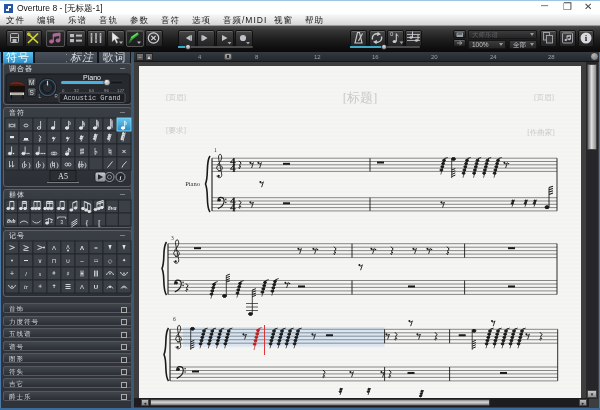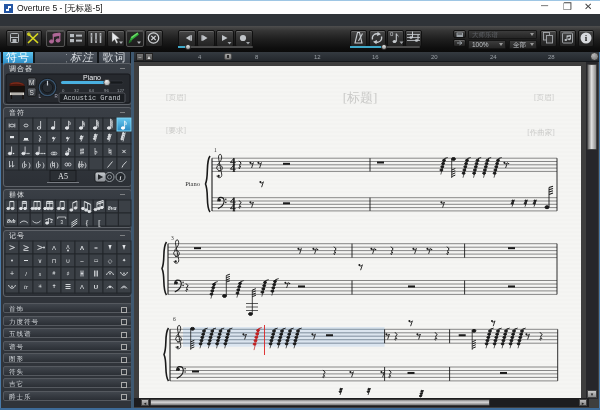--- a/index.html
+++ b/index.html
@@ -51,26 +51,38 @@
 .harrow{position:absolute;top:1px;width:8px;height:7px;background:linear-gradient(#bbb,#888);border:1px solid #444;box-sizing:border-box;font-size:5px;color:#222;text-align:center;line-height:6px;}
 #roundbtn{position:absolute;left:456px;top:0px;width:9px;height:9px;border-radius:5px;background:radial-gradient(circle at 35% 30%,#b8b8b8,#6a6a6a);border:1px solid #333;box-sizing:border-box;}
 #winborder{position:absolute;left:0;top:408px;width:600px;height:2px;background:#3d6b99;pointer-events:none;z-index:50;}#rightedge{position:absolute;left:599px;top:52px;width:1px;height:356px;background:#4a7aa8;z-index:50;}
 </style>
 </head>
 <body>
 <div id="win">
 
   <div id="titlebar">
     <div id="appicon"></div>
-    <div id="titletext">Overture 5 - [无标题-5]</div>
+    <div id="titletext">Overture 8 - [无标题-1]</div>
     <div class="winbtn" style="left:541px;top:-1px;">─</div>
     <div class="winbtn" style="left:563px;">❐</div>
     <div class="winbtn" style="left:584px;">✕</div>
   </div>
 
+  <div id="menubar">
+    <div class="mi" style="left:6px;">文件</div>
+    <div class="mi" style="left:37px;">编辑</div>
+    <div class="mi" style="left:68px;">乐谱</div>
+    <div class="mi" style="left:99px;">音轨</div>
+    <div class="mi" style="left:130px;">参数</div>
+    <div class="mi" style="left:161px;">音符</div>
+    <div class="mi" style="left:192px;">选项</div>
+    <div class="mi" style="left:223px;">音频/MIDI</div>
+    <div class="mi" style="left:274px;">视窗</div>
+    <div class="mi" style="left:305px;">帮助</div>
+  </div>
 
   <div id="toolbar">
     <div class="tbtn" style="left:5.5px;width:18px;"></div>
     <div class="tbtn" style="left:24.5px;width:17px;"></div>
     <div class="tbtn pressed" style="left:45.5px;width:19px;"></div>
     <div class="tbtn" style="left:66px;width:19.5px;"></div>
     <div class="tbtn" style="left:86.5px;width:19px;"></div>
     <div class="tbtn" style="left:106.5px;width:18px;"></div>
     <div class="tbtn pressed" style="left:125.5px;width:18px;"></div>
     <div class="tbtn" style="left:144.5px;width:18px;"></div>

